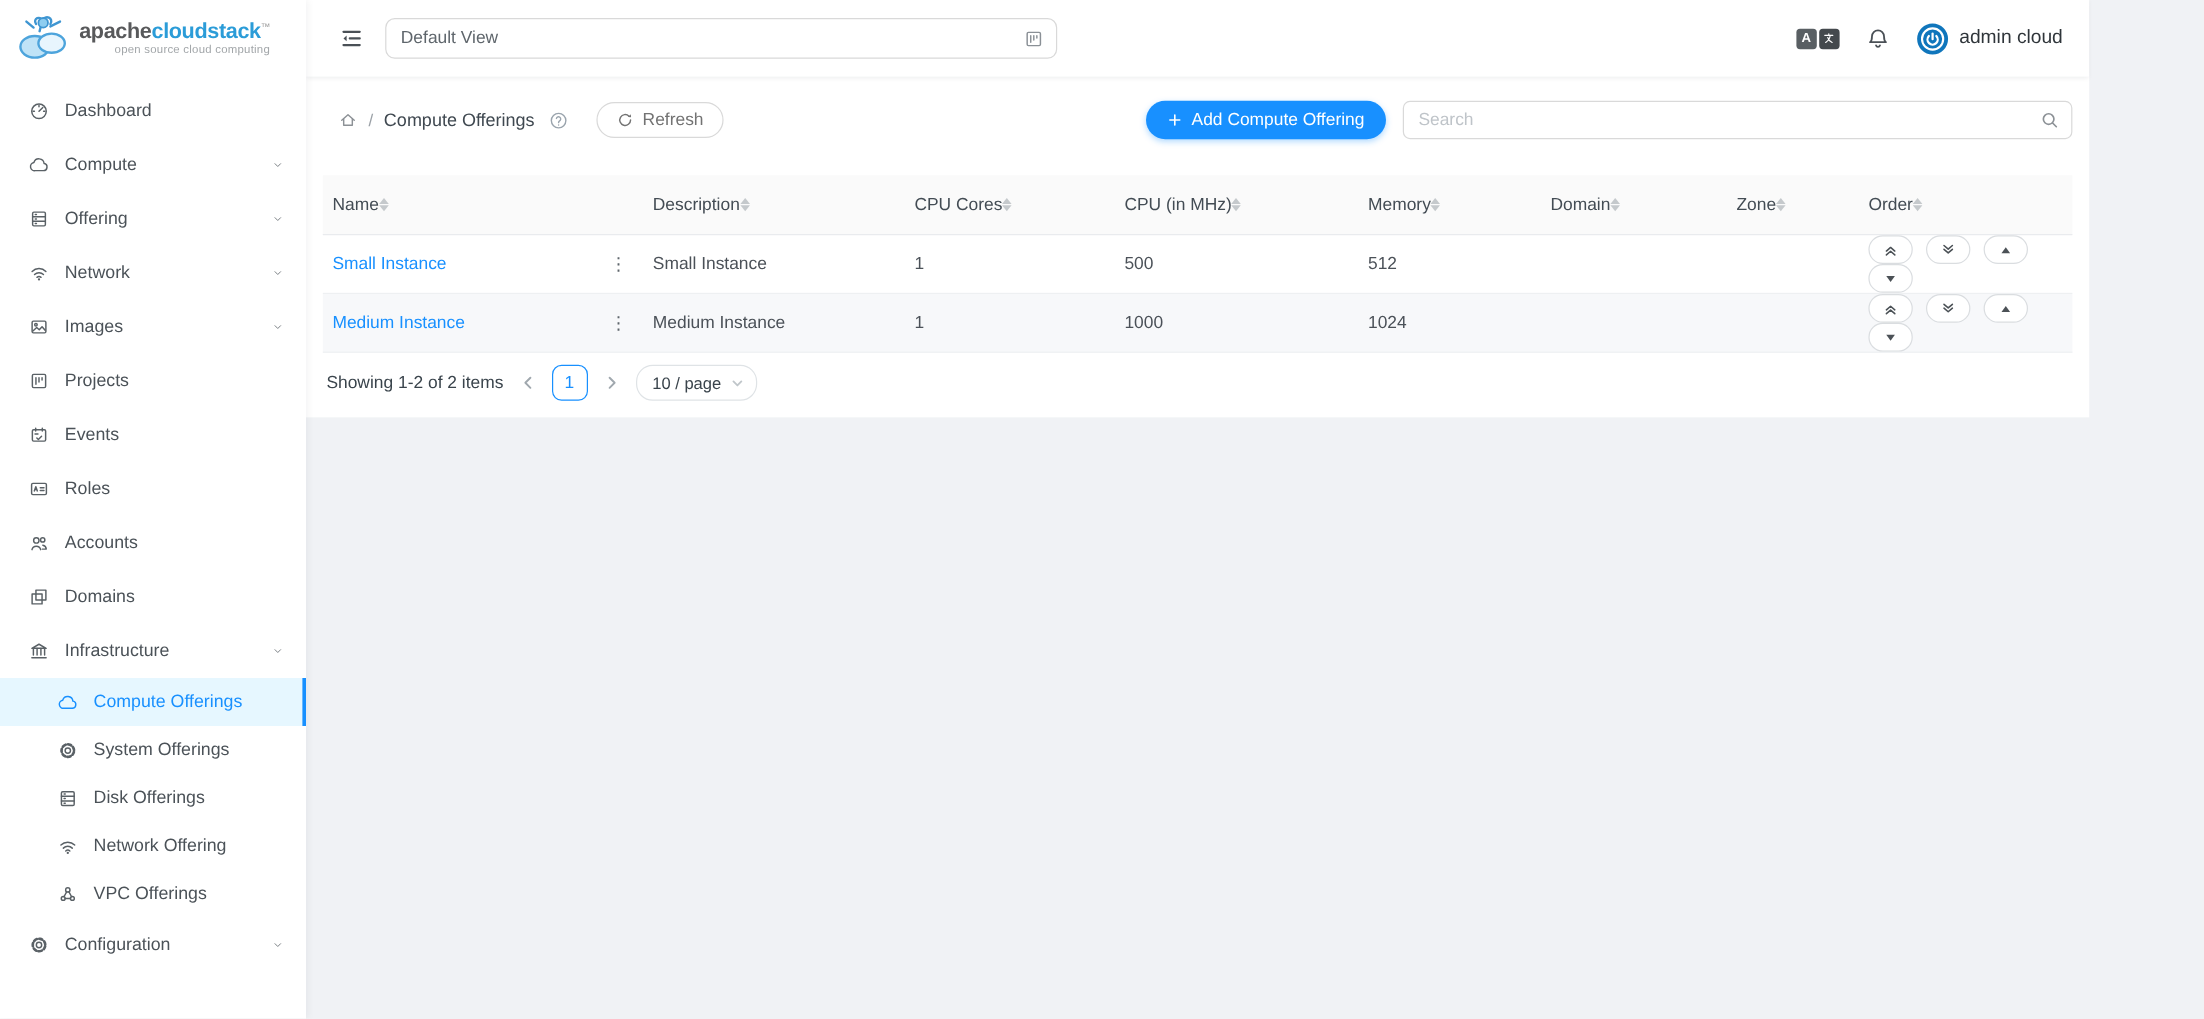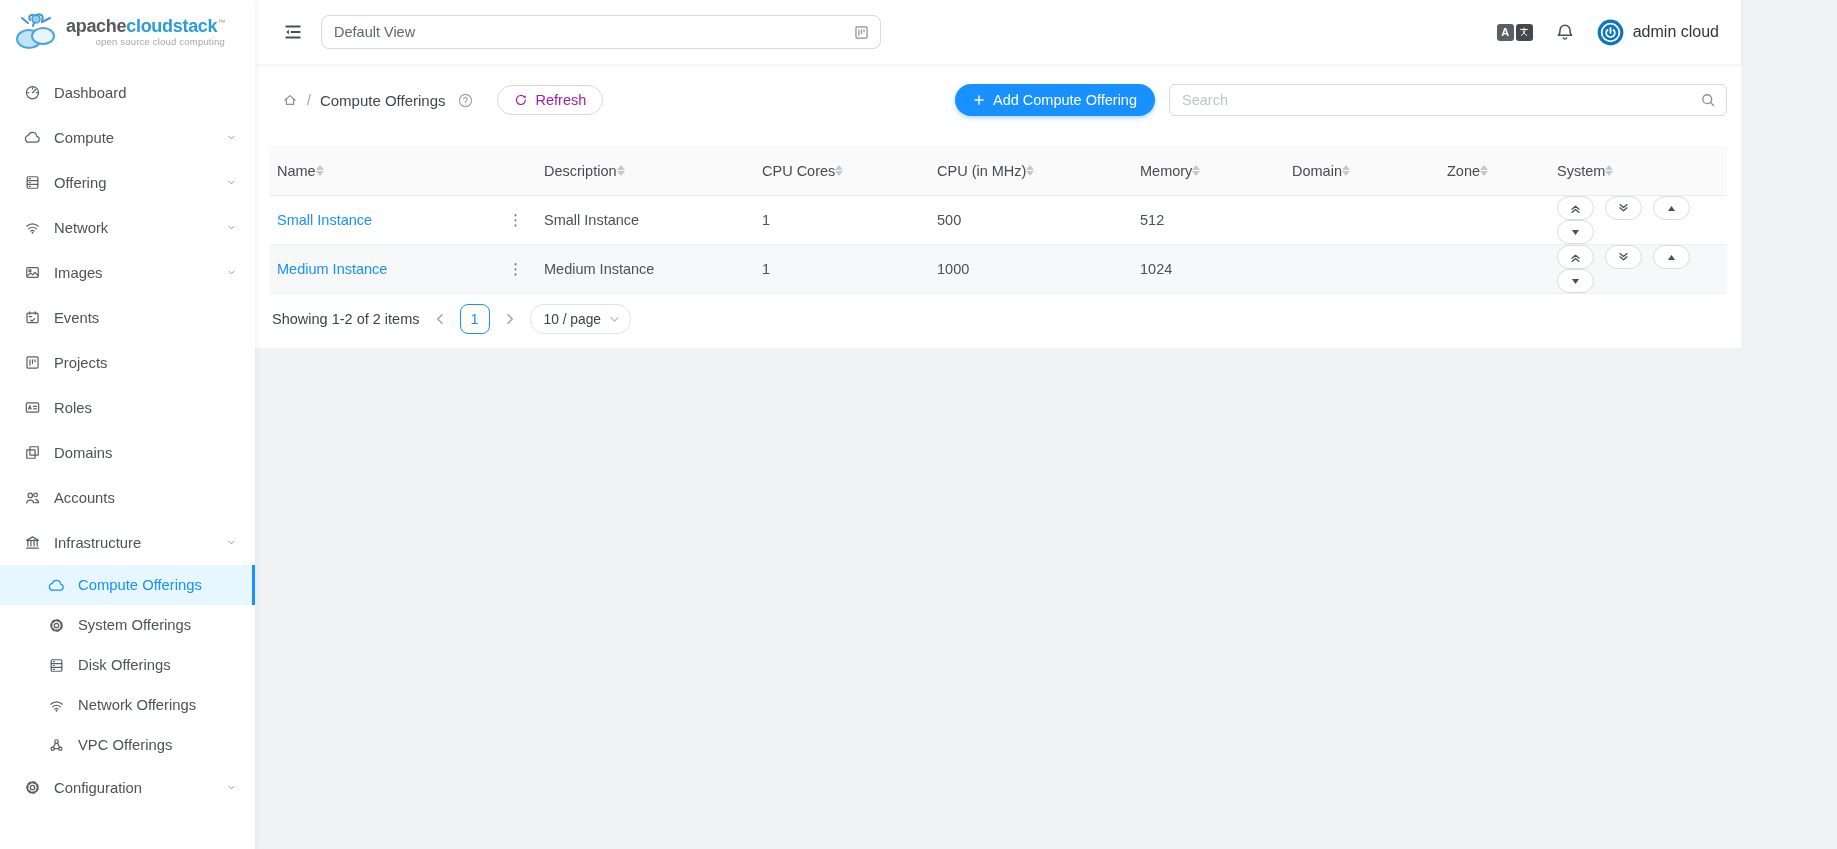--- a/index.html
+++ b/index.html
@@ -60,21 +60,21 @@
   .toolbar { height:72px; display:flex; align-items:center; }
   .crumbs { display:flex; align-items:center; gap:9px; padding-left:13px; }
   .bic { width:16px; height:16px; color:#8c9196; display:inline-flex; }
   .bic svg { width:100%; height:100%; stroke:currentColor; fill:none; stroke-width:1.2; stroke-linecap:round; stroke-linejoin:round; }
   .slash { color:#9aa0a6; font-size:14px; }
   .crumb-title { font-size:15px; color:#3f4850; }
   .help-ic { width:17px; height:17px; color:#9aa4ad; display:inline-flex; margin-left:2px; cursor:pointer; }
   .help-ic svg { width:100%; height:100%; stroke:currentColor; fill:none; stroke-width:1.1; }
   .btn-refresh { margin-left:14px; height:30px; border:1px solid #d9d9d9; background:#fff; border-radius:15px;
                  display:inline-flex; align-items:center; gap:8px; padding:0 16px; cursor:pointer;
-                 font-size:14.5px; color:#a21caf; }
+                 font-size:14.5px; color:#737373; }
   .btn-refresh svg { width:14px; height:14px; stroke:currentColor; fill:none; stroke-width:1.4; stroke-linecap:round; }
   .toolbar-right { margin-left:auto; display:flex; align-items:center; gap:14px; }
   .btn-add { height:32px; background:#1890ff; border:none; color:#fff; border-radius:16px; padding:0 18px;
              display:inline-flex; align-items:center; gap:8px; font-size:14.5px; cursor:pointer;
              box-shadow:0 2px 5px rgba(24,144,255,.35); font-family:"Liberation Sans", sans-serif; }
   .btn-add svg { width:12px; height:12px; stroke:#fff; stroke-width:1.8; stroke-linecap:round; }
   .search-box { width:558px; height:32px; border:1px solid #d9d9d9; border-radius:6px; background:#fff;
                 display:flex; align-items:center; padding:0 10px 0 12px; }
   .search-input { border:none; outline:none; flex:1; font-size:14.5px; color:#3f4850;
                   font-family:"Liberation Sans", sans-serif; }
@@ -206,75 +206,75 @@
         <span class="chev">
             <svg viewBox="0 0 16 16">
               <path d="M4.6 6.4 8 9.8l3.4-3.4"></path>
             </svg>
           </span>
       </div>
 
       <div class="mi">
         <span class="ic">
             <svg viewBox="0 0 16 16">
+              <rect x="2.8" y="2.8" width="10.4" height="10.4" rx="1"></rect>
+              <path d="M5.6 5.4v5.2M8 5.4v3.4M10.4 5.4v1.8"></path>
+            </svg>
+          </span>
+        <span class="lbl">Projects</span>
+      </div>
+
+      <div class="mi">
+        <span class="ic">
+            <svg viewBox="0 0 16 16">
               <rect x="2.8" y="3.8" width="10.4" height="9" rx="1"></rect>
               <path d="M5.4 2.6v2.3M10.6 2.6v2.3"></path>
               <path d="M4.9 7.2h2.3"></path>
               <path d="M6.3 10.4l1.2 1.1 2.5-2.5"></path>
             </svg>
           </span>
         <span class="lbl">Events</span>
       </div>
 
       <div class="mi">
         <span class="ic">
             <svg viewBox="0 0 16 16">
-              <rect x="2.8" y="2.8" width="10.4" height="10.4" rx="1"></rect>
-              <path d="M5.6 5.4v5.2M8 5.4v3.4M10.4 5.4v1.8"></path>
-            </svg>
-          </span>
-        <span class="lbl">Projects</span>
-      </div>
-
-      <div class="mi">
-        <span class="ic">
-            <svg viewBox="0 0 16 16">
               <rect x="2.2" y="3.6" width="11.6" height="8.8" rx="1"></rect>
               <path d="M4.3 9.5 5.5 6.2 6.7 9.5M4.7 8.5h1.6"></path>
               <path d="M9 7h2.9M9 9.2h2.9"></path>
             </svg>
           </span>
         <span class="lbl">Roles</span>
-      </div>
-
-      <div class="mi">
-        <span class="ic">
-            <svg viewBox="0 0 16 16">
-              <rect x="5.6" y="2.6" width="7.8" height="7.8"></rect>
-              <rect x="2.6" y="5.6" width="7.8" height="7.8"></rect>
-            </svg>
-          </span>
-        <span class="lbl">Domains</span>
       </div>
 
       <div class="mi">
         <span class="ic">
             <svg viewBox="0 0 16 16">
               <circle cx="5.9" cy="6" r="2.1"></circle>
               <path d="M2.5 13.2a3.5 3.5 0 0 1 6.8 0"></path>
               <circle cx="10.9" cy="5.6" r="1.7"></circle>
               <path d="M10.6 12.8h3.1a3.3 3.3 0 0 0-2.7-3.1"></path>
             </svg>
           </span>
         <span class="lbl">Accounts</span>
       </div>
 
       <div class="mi">
         <span class="ic">
             <svg viewBox="0 0 16 16">
+              <rect x="5.6" y="2.6" width="7.8" height="7.8"></rect>
+              <rect x="2.6" y="5.6" width="7.8" height="7.8"></rect>
+            </svg>
+          </span>
+        <span class="lbl">Domains</span>
+      </div>
+
+      <div class="mi">
+        <span class="ic">
+            <svg viewBox="0 0 16 16">
               <path d="M2.4 5.9 8 2.7l5.6 3.2z"></path>
               <path d="M3.6 6v5.2M6.5 6v5.2M9.5 6v5.2M12.4 6v5.2"></path>
               <path d="M2.4 13.3h11.2"></path>
             </svg>
           </span>
         <span class="lbl">Infrastructure</span>
         <span class="chev">
             <svg viewBox="0 0 16 16">
               <path d="M4.6 6.4 8 9.8l3.4-3.4"></path>
             </svg>
@@ -312,21 +312,21 @@
         <span class="lbl">Disk Offerings</span>
       </div>
 
       <div class="smi">
         <span class="ic">
             <svg viewBox="0 0 16 16">
               <path d="M2.6 6.8a7.6 7.6 0 0 1 10.8 0M4.5 9.2a5 5 0 0 1 7 0M6.4 11.4a2.4 2.4 0 0 1 3.2 0"></path>
               <circle cx="8" cy="13" r=".9" fill="currentColor" stroke="none"></circle>
             </svg>
           </span>
-        <span class="lbl">Network Offerings</span>
+        <span class="lbl">Network Offering</span>
       </div>
 
       <div class="smi">
         <span class="ic">
             <svg viewBox="0 0 16 16">
               <circle cx="8" cy="4.3" r="1.7"></circle>
               <circle cx="4.4" cy="11" r="1.5"></circle>
               <circle cx="11.6" cy="11" r="1.5"></circle>
               <path d="M7.1 5.8 5 9.7M8.9 5.8l2.1 3.9M5.9 11h4.2"></path>
             </svg>
@@ -492,21 +492,21 @@
                 </span>
               </div>
             <div class="th">
                 <span>Zone</span>
                 <span class="sorter">
                   <i class="c-up"></i>
                   <i class="c-dn"></i>
                 </span>
               </div>
             <div class="th">
-                <span>System</span>
+                <span>Order</span>
                 <span class="sorter">
                   <i class="c-up"></i>
                   <i class="c-dn"></i>
                 </span>
               </div>
           </div>
 
           <div class="trow tr">
             <div class="td"><a>Small Instance</a></div>
             <div class="td dots">⋮</div>

